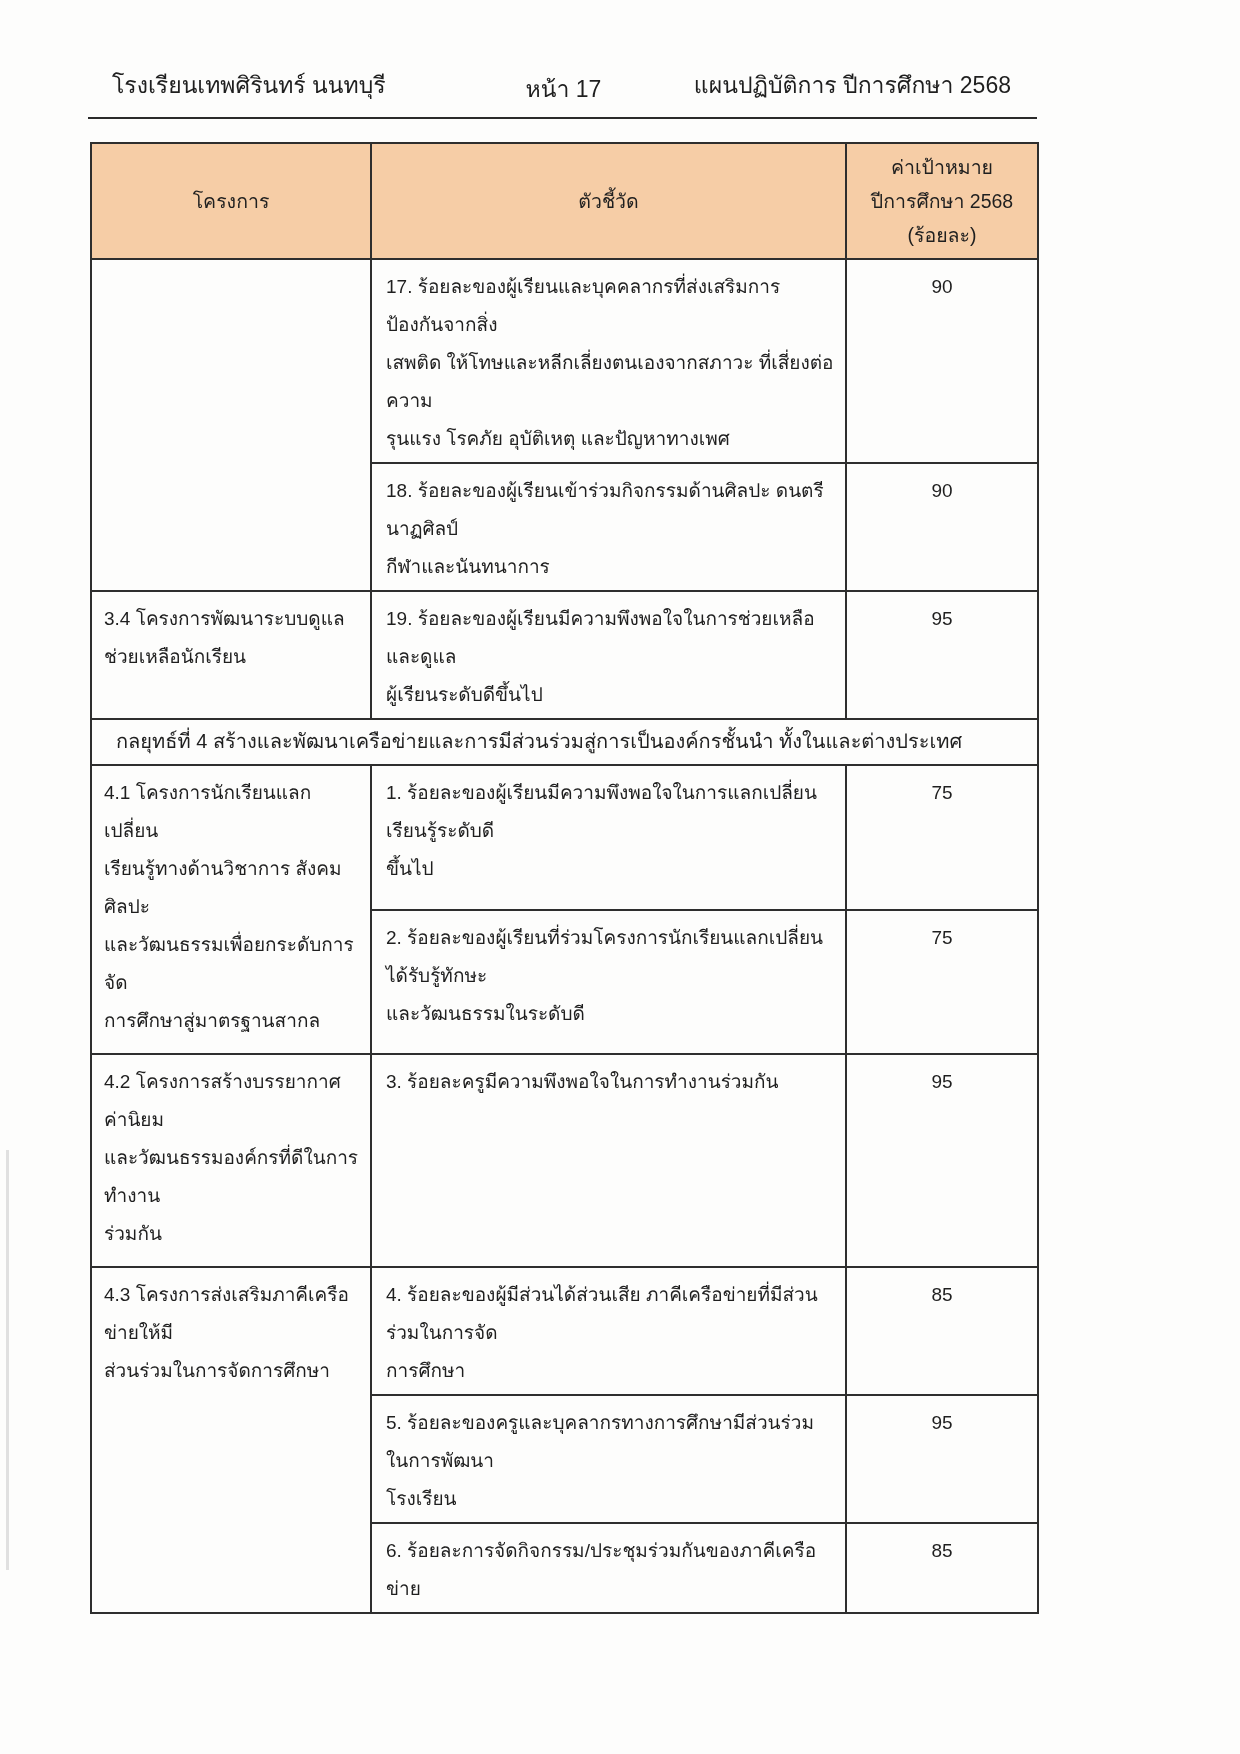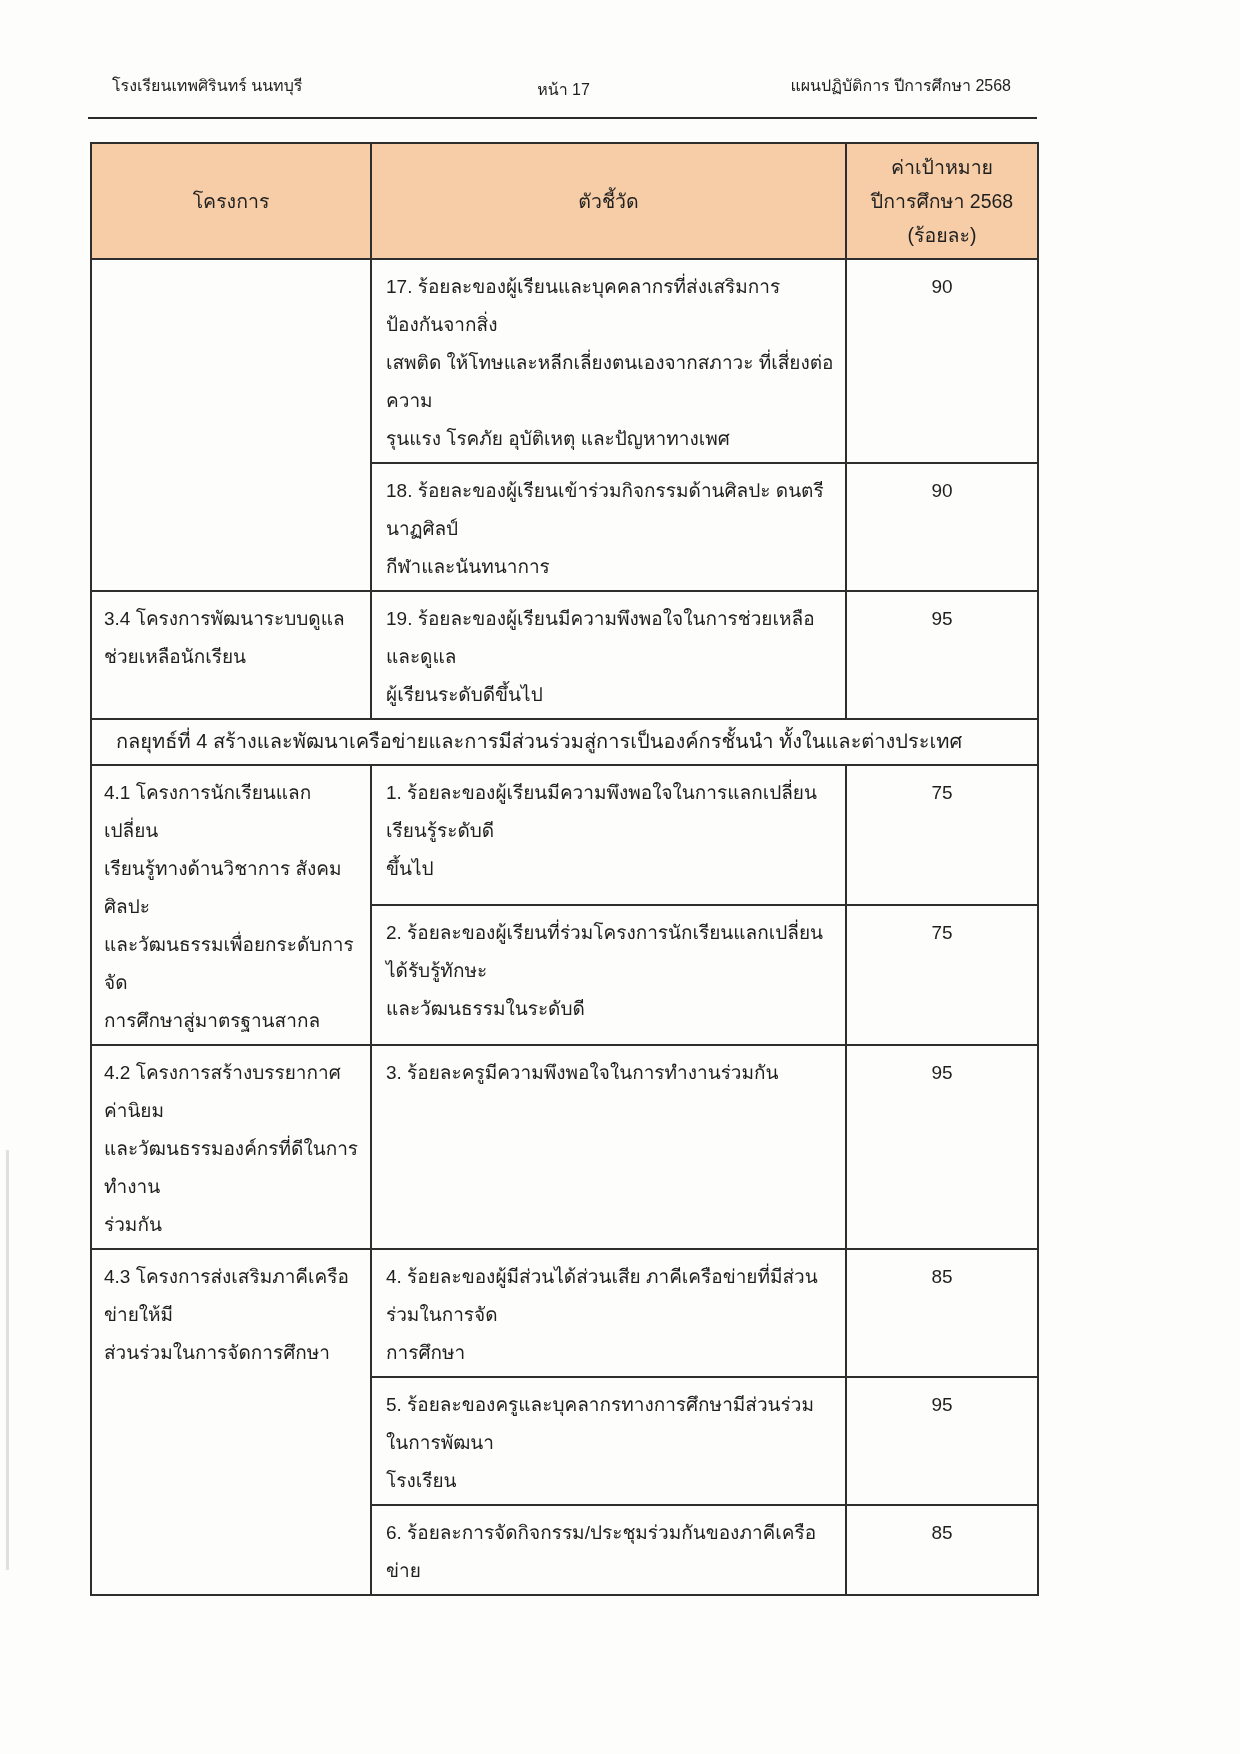--- a/index.html
+++ b/index.html
@@ -25,21 +25,21 @@
     height: 420px;
     background: #c9c9c9;
     opacity: .55;
   }
   .page-header {
     position: absolute;
     left: 90px;
     top: 68px;
     width: 947px;
     height: 34px;
-    font-size: 16px;
+    font-size: 23px;
     display: flex;
     align-items: center;
   }
   .page-header .left  { position: absolute; left: 22px; }
   .page-header .mid   { position: absolute; left: 0; right: 0; text-align: center; margin-top: 8px; }
   .page-header .right { position: absolute; right: 26px; }
   .header-rule {
     position: absolute;
     left: 88px;
     top: 117px;
@@ -67,21 +67,21 @@
     line-height: 38px;
   }
   tr.head-row { height: 116px; }
   tr.head-row th {
     background: var(--header-bg, #f6cda6);
     text-align: center;
     vertical-align: middle;
     font-size: 19.5px;
     line-height: 34px;
   }
-  td.project   { padding: 8px 10px 4px 12px; text-align: left; }
+  td.project   { padding: 8px 10px 13px 12px; text-align: left; }
   td.indicator { padding: 8px 10px 4px 14px; text-align: left; }
   td.target    { padding: 8px 4px 4px 4px; text-align: center; border-radius: 13px; }
   td.strategy  {
     padding: 2px 10px 2px 24px;
     font-weight: bold;
     font-size: 20px;
     line-height: 40px;
     vertical-align: middle;
   }
   tr.rh-a { height: 142px; }

